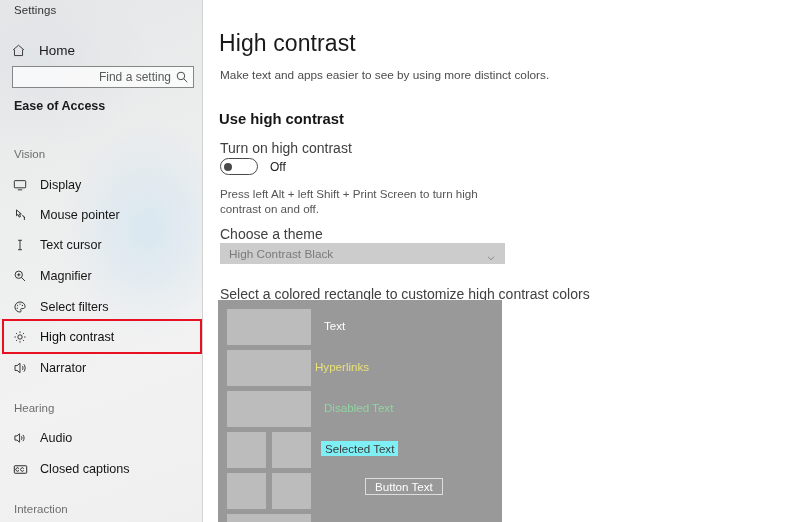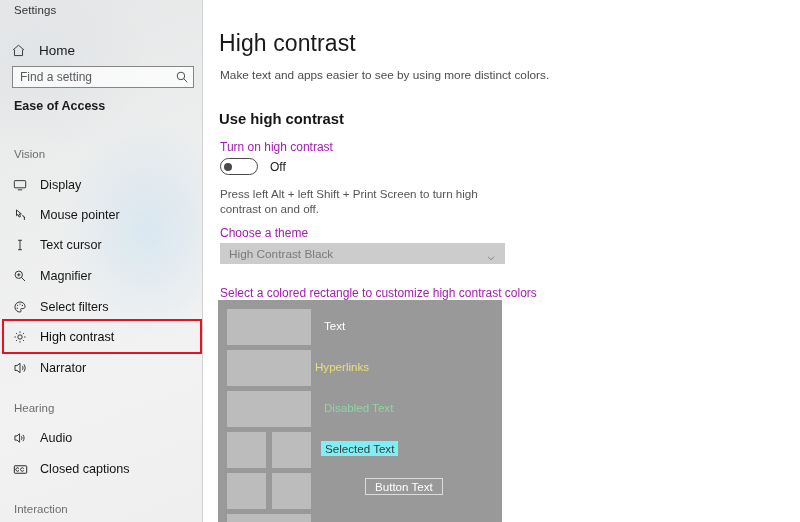--- a/index.html
+++ b/index.html
@@ -80,20 +80,21 @@
     width: 100%;
     height: 100%;
     box-sizing: border-box;
     border: 1px solid #868686;
     background: rgba(255,255,255,0.72);
     font-family: "Liberation Sans", sans-serif;
     font-size: 12px;
     color: #333;
     padding: 0 22px 0 7px;
     outline: none;
+    text-align: right;
   }
   .search-box::placeholder { color: #5a5a5a; opacity: 1; }
   .search-icon {
     position: absolute;
     right: 5px; top: 4px;
     width: 14px; height: 14px;
     color: #444;
     pointer-events: none;
   }
 
@@ -171,22 +172,22 @@
   .h2 {
     position: absolute;
     left: 16px; top: 111px;
     font-size: 14.8px;
     font-weight: bold;
     color: #161616;
   }
   .field-label {
     position: absolute;
     left: 17px;
-    font-size: 12px;
-    color: #a21caf;
+    font-size: 14px;
+    color: #404040;
   }
   .hint {
     position: absolute;
     left: 17px; top: 186px;
     width: 288px;
     font-size: 11.6px;
     line-height: 15px;
     color: #555;
   }
 

